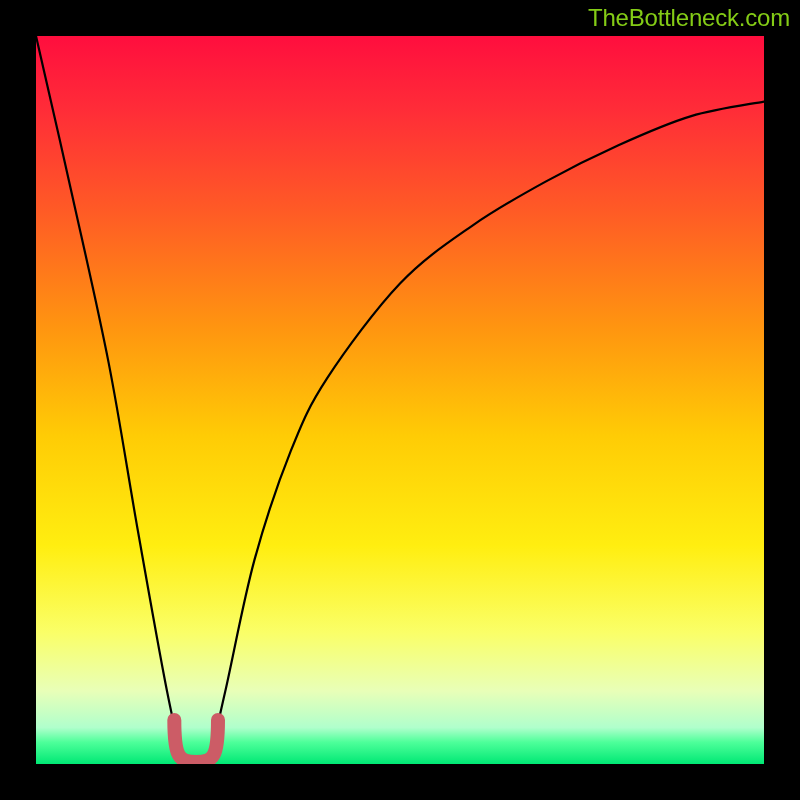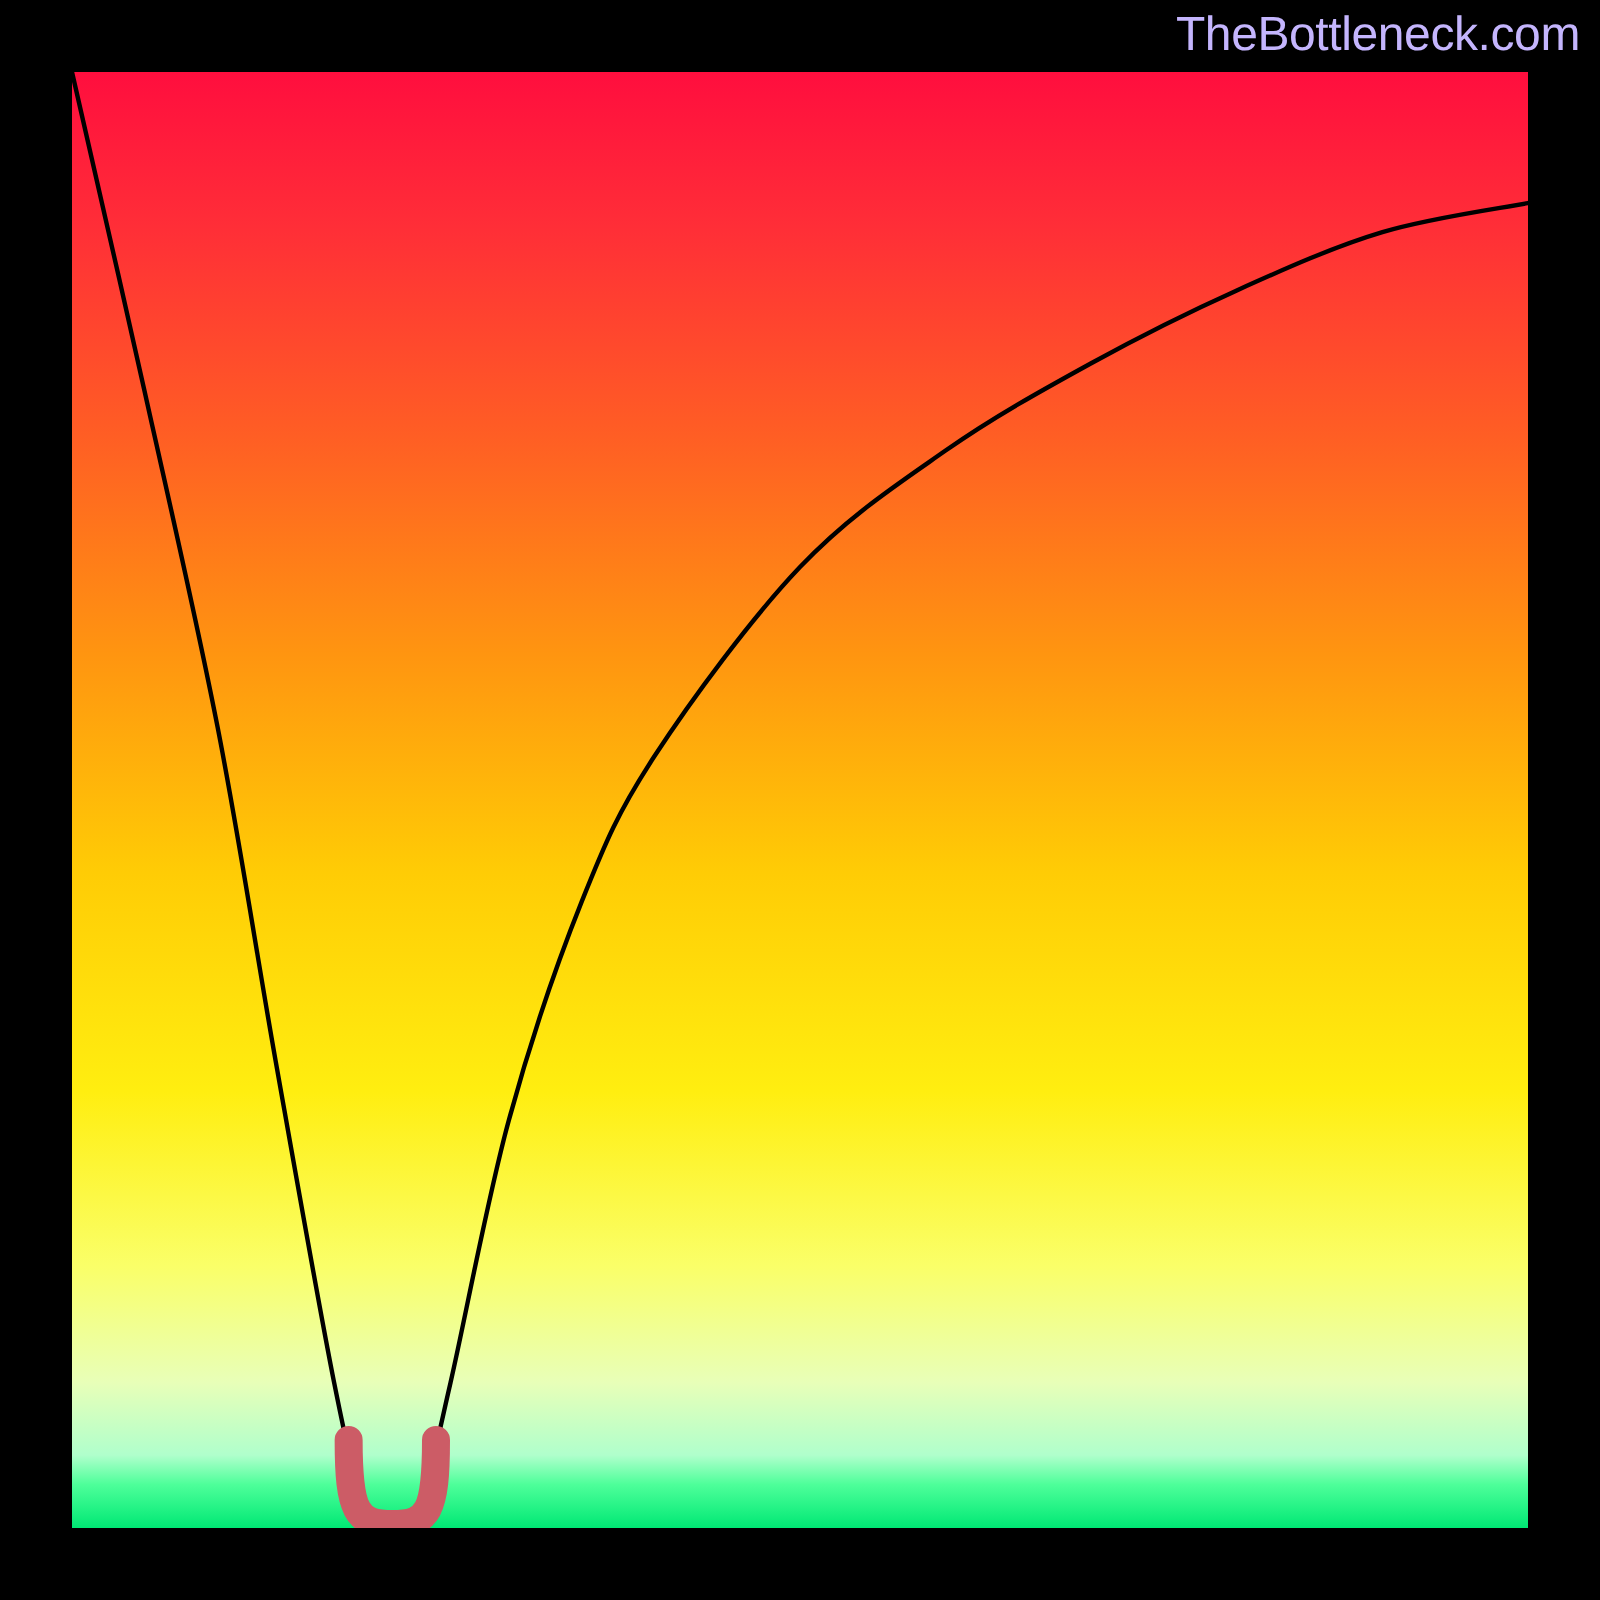--- a/index.html
+++ b/index.html
@@ -33,21 +33,21 @@
     height: 728px;
     pointer-events: none;
   }
   .watermark {
     position: absolute;
     top: 4px;
     right: 10px;
     font-family: Arial, Helvetica, sans-serif;
     font-size: 24px;
     font-weight: 500;
-    color: #c4b5fd;
+    color: #84cc16;
     letter-spacing: -0.2px;
   }
 </style>
 </head>
 <body>
 
 <div class="frame">
   <svg class="gradient" viewBox="0 0 728 728" preserveAspectRatio="none">
     <defs>
       <linearGradient id="bg" x1="0" y1="0" x2="0" y2="1">

